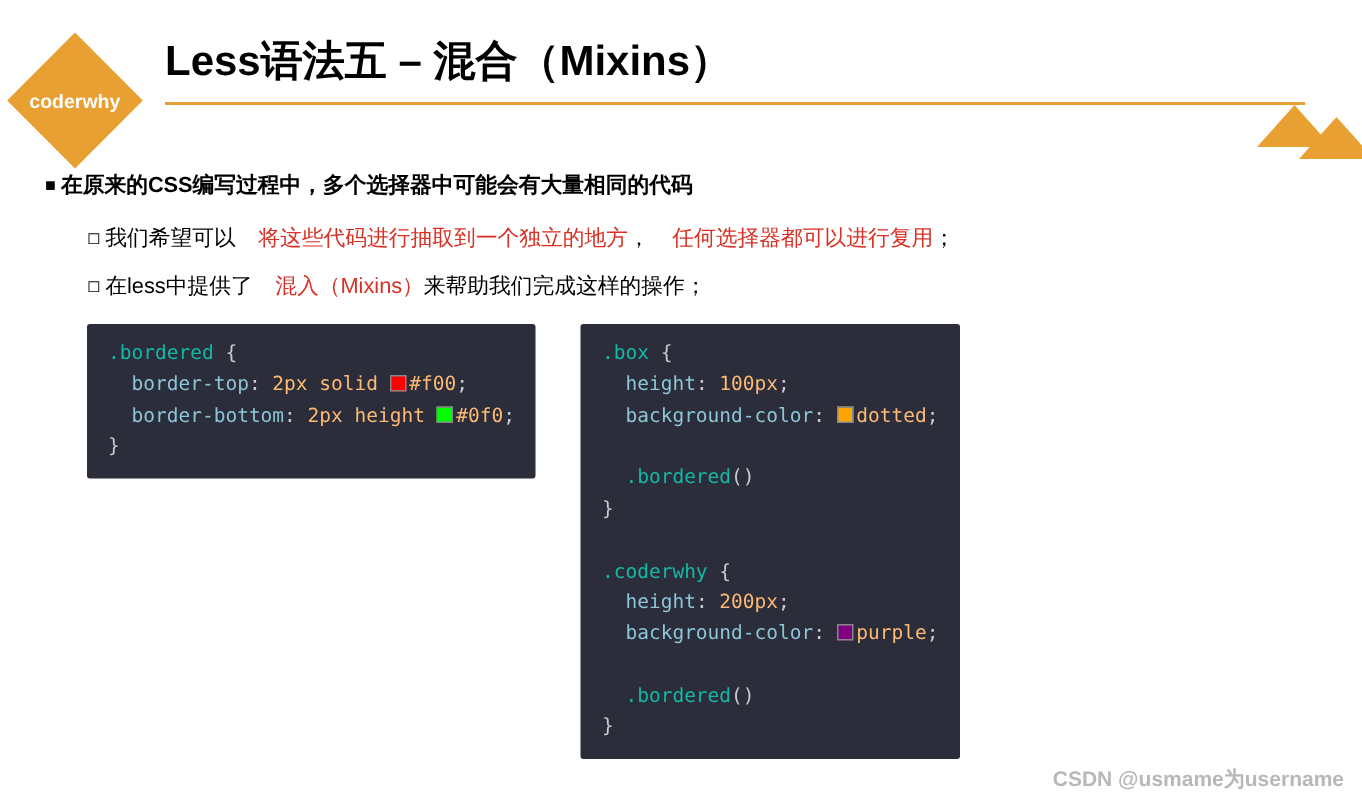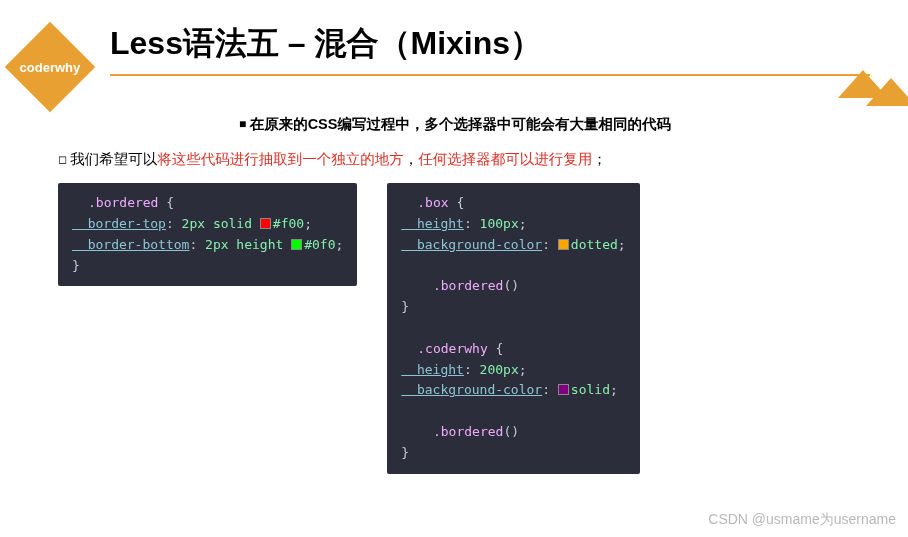--- a/index.html
+++ b/index.html
@@ -26,21 +26,21 @@
     .logo-text {
       transform: rotate(-45deg);
       color: #fff;
       font-size: 13px;
       font-weight: bold;
     }
     .title {
       position: absolute;
       top: 22px;
       left: 110px;
-      font-size: 32px;
+      font-size: 28px;
       font-weight: bold;
       color: #000;
       border-bottom: 2px solid #e8a033;
       padding-bottom: 8px;
       width: 760px;
     }
     .deco {
       position: absolute;
       top: 70px;
       right: 0;
@@ -62,71 +62,71 @@
       top: 112px;
       left: 30px;
       width: 850px;
       font-size: 14.5px;
       color: #000;
       line-height: 1.7;
     }
     .bullet-1 {
       margin-bottom: 10px;
       font-weight: bold;
-      text-align: center;
     }
     .bullet-1::before {
       content: "■ ";
       font-size: 12px;
       vertical-align: 1px;
     }
     .bullet-2 {
       margin-left: 28px;
       margin-bottom: 8px;
     }
     .bullet-2::before {
       content: "◻ ";
       font-size: 11px;
       vertical-align: 1px;
     }
-    .red { color: #d93025; }
+    .red { color: #d93025; margin-left: 15px; }
     .code-area {
       display: flex;
       gap: 30px;
       margin: 12px 0 12px 28px;
       align-items: flex-start;
     }
     .code-block {
       background: #2b2d3a;
       color: #c8c9d4;
       font-family: Consolas, Monaco, monospace;
       font-size: 13px;
       padding: 10px 14px;
       line-height: 1.6;
       white-space: pre;
       border-radius: 2px;
     }
-    .code-block .sel { color: #f0abfc; margin-left: 16px; }
-    .code-block .prop { color: #8bc5d6; text-decoration: underline; }
-    .code-block .val { color: #86efac; }
+    .code-block .sel { color: #14b8a6; }
+    .code-block .prop { color: #8bc5d6; }
+    .code-block .val { color: #fdba74; }
     .code-block .punc { color: #c8c9d4; }
     .swatch {
       display: inline-block;
       width: 11px;
       height: 11px;
       border: 1px solid #888;
       vertical-align: -1px;
       margin-right: 2px;
     }
     .watermark {
       position: absolute;
       bottom: 8px;
       right: 12px;
       color: #b8b8b8;
       font-size: 14px;
+      font-weight: bold;
     }
   </style>
 </head>
 <body>
 
 <div class="logo">
   <span class="logo-text">coderwhy</span>
 </div>
 
 <h1 class="title">Less语法五 – 混合（Mixins）</h1>
@@ -134,38 +134,41 @@
 <div class="deco"></div>
 
 <div class="content">
 
   <div class="bullet-1">在原来的CSS编写过程中，多个选择器中可能会有大量相同的代码</div>
 
   <div class="bullet-2">
     <span>我们希望可以</span><span class="red">将这些代码进行抽取到一个独立的地方</span><span>，</span><span class="red">任何选择器都可以进行复用</span><span>；</span>
   </div>
 
+  <div class="bullet-2">
+    <span>在less中提供了</span><span class="red">混入（Mixins）</span><span>来帮助我们完成这样的操作；</span>
+  </div>
 
 
   <div class="code-area">
     <div class="code-block"><span class="sel">.bordered</span><span class="punc"> {</span>
 <span class="prop">  border-top</span><span class="punc">: </span><span class="val">2px solid </span><span class="swatch" style="background:#f00"></span><span class="val">#f00</span><span class="punc">;</span>
 <span class="prop">  border-bottom</span><span class="punc">: </span><span class="val">2px height </span><span class="swatch" style="background:#0f0"></span><span class="val">#0f0</span><span class="punc">;</span>
 <span class="punc">}</span></div>
 
     <div class="code-block"><span class="sel">.box</span><span class="punc"> {</span>
 <span class="prop">  height</span><span class="punc">: </span><span class="val">100px</span><span class="punc">;</span>
 <span class="prop">  background-color</span><span class="punc">: </span><span class="swatch" style="background:orange"></span><span class="val">dotted</span><span class="punc">;</span>
 
 <span class="sel">  .bordered</span><span class="punc">()</span>
 <span class="punc">}</span>
 
 <span class="sel">.coderwhy</span><span class="punc"> {</span>
 <span class="prop">  height</span><span class="punc">: </span><span class="val">200px</span><span class="punc">;</span>
-<span class="prop">  background-color</span><span class="punc">: </span><span class="swatch" style="background:purple"></span><span class="val">solid</span><span class="punc">;</span>
+<span class="prop">  background-color</span><span class="punc">: </span><span class="swatch" style="background:purple"></span><span class="val">purple</span><span class="punc">;</span>
 
 <span class="sel">  .bordered</span><span class="punc">()</span>
 <span class="punc">}</span></div>
   </div>
 
 </div>
 
 <div class="watermark">CSDN @usmame为username</div>
 
 </body></html>

